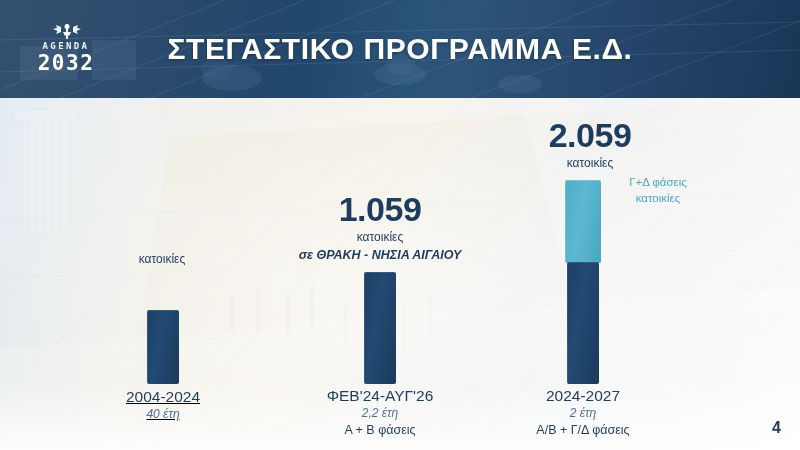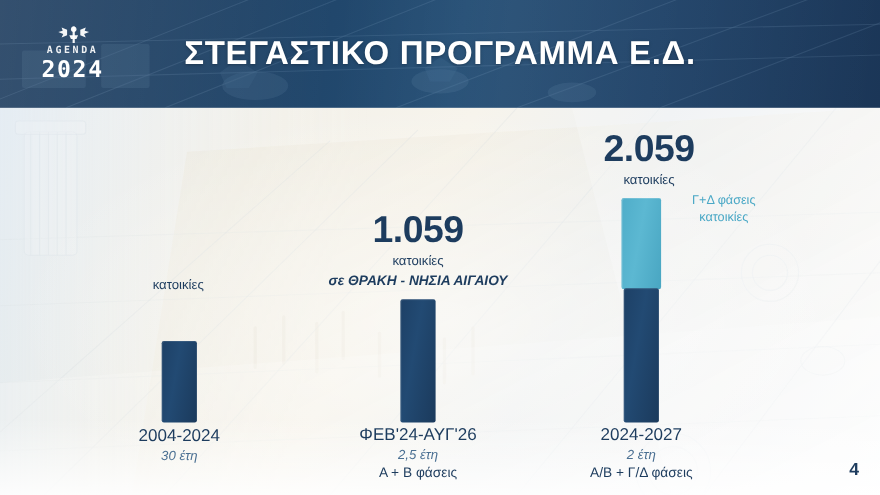--- a/index.html
+++ b/index.html
@@ -190,44 +190,44 @@
       <svg class="logo-emblem" viewBox="0 0 60 40">
         <g fill="#ffffff" fill-opacity=".95">
           <path d="M28,4 h4 v30 h-4 z"></path>
           <path d="M18,10 l-10,-4 l2,6 l-8,2 l9,4 l-3,6 l10,-4 z"></path>
           <path d="M42,10 l10,-4 l-2,6 l8,2 l-9,4 l3,6 l-10,-4 z"></path>
           <circle cx="30" cy="9" r="5"></circle>
           <path d="M22,20 h16 l-3,7 h-10 z"></path>
         </g>
       </svg>
       <div class="logo-word">AGENDA</div>
-      <div class="logo-year">2024</div>
+      <div class="logo-year">2032</div>
     </div>
 
     <div class="header-title">ΣΤΕΓΑΣΤΙΚΟ ΠΡΟΓΡΑΜΜΑ Ε.Δ.</div>
   </div>
 
   <div class="col" style="left:82px;top:248px;width:160px;">
     <div class="unit" style="margin-top:4px;">κατοικίες</div>
   </div>
   <div class="bar bar-dark" style="left:147px;top:310px;width:32px;height:74px;"></div>
-  <div class="col" style="left:83px;top:387px;width:160px;">
+  <div class="col" style="left:83px;top:387px;width:160px;text-decoration:underline;">
     <div class="period">2004-2024</div>
-    <div class="years">30 έτη</div>
+    <div class="years">40 έτη</div>
   </div>
 
   <div class="col" style="left:270px;top:192px;width:220px;">
     <div class="val" style="font-size:34px;">1.059</div>
     <div class="unit" style="margin-top:4px;">κατοικίες</div>
     <div class="sub" style="margin-top:3px;">σε ΘΡΑΚΗ - ΝΗΣΙΑ ΑΙΓΑΙΟΥ</div>
   </div>
   <div class="bar bar-dark" style="left:364px;top:272px;width:32px;height:112px;"></div>
   <div class="col" style="left:290px;top:386px;width:180px;">
     <div class="period">ΦΕΒ'24-ΑΥΓ'26</div>
-    <div class="years">2,5 έτη</div>
+    <div class="years">2,2 έτη</div>
     <div class="phases">Α + Β φάσεις</div>
   </div>
 
   <div class="col" style="left:500px;top:118px;width:180px;">
     <div class="val" style="font-size:34px;">2.059</div>
     <div class="unit" style="margin-top:4px;">κατοικίες</div>
   </div>
   <div class="bar bar-light" style="left:565px;top:180px;width:36px;height:83px;"></div>
   <div class="bar bar-dark" style="left:567px;top:262px;width:32px;height:122px;"></div>
 

